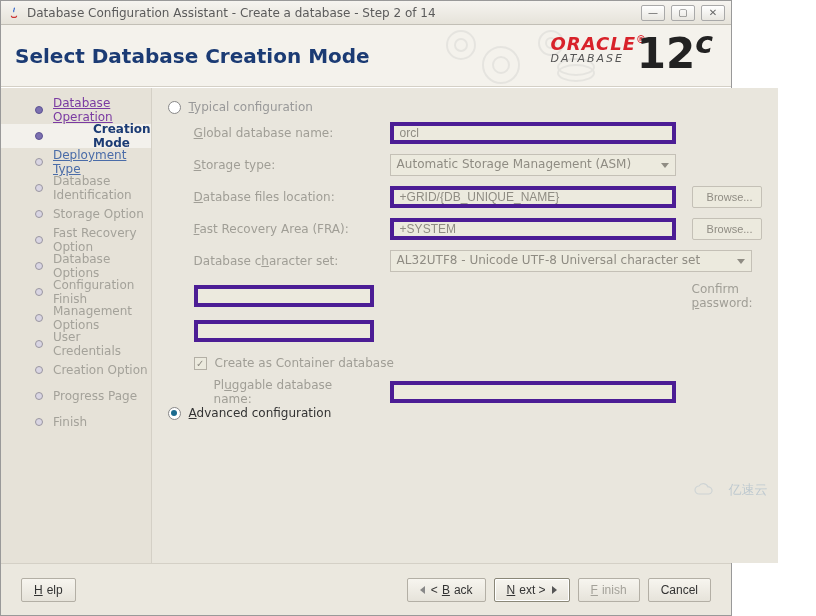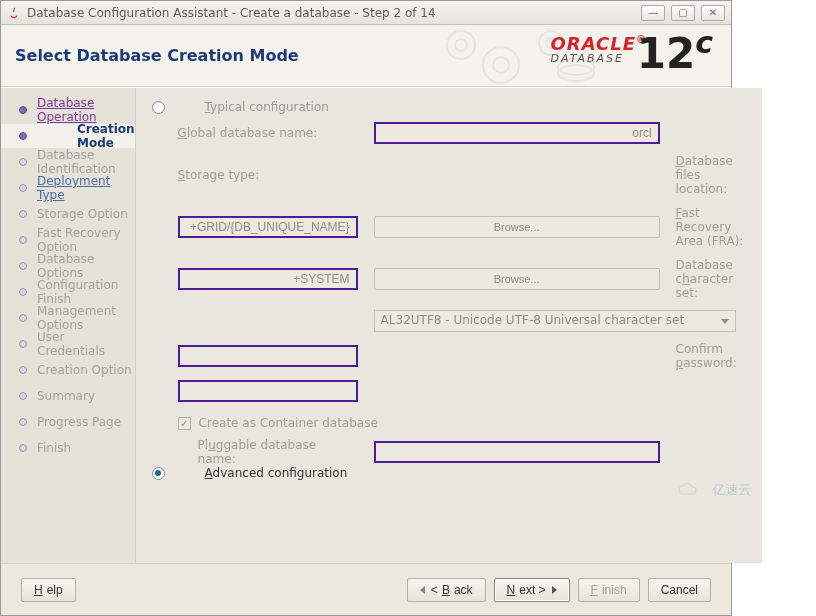--- a/index.html
+++ b/index.html
@@ -5,52 +5,52 @@
   * { box-sizing: border-box; }
   body { margin: 0; font-family: "DejaVu Sans", "Lucida Sans", Arial, sans-serif; font-size: 12px; color: #333; background: #fff; }
   .window { width: 732px; height: 616px; border: 1px solid #999; display: flex; flex-direction: column; background: #0f172a; }
   .titlebar { height: 24px; background: linear-gradient(#f6f4f0,#e6e3da); border-bottom: 1px solid #c2bfb6; display: flex; align-items: center; padding: 0 6px; gap: 6px; }
   .java-icon { width: 14px; height: 14px; }
   .title-text { color: #5b5b5b; font-size: 12px; flex: 1; }
   .win-btns { display: flex; gap: 6px; }
   .wbtn { width: 24px; height: 16px; border: 1px solid #a9a9a9; background: linear-gradient(#fff,#e8e6e0); border-radius: 2px; display:flex; align-items:center; justify-content:center; color:#666; font-size:10px; cursor:default; }
 
   .header { height: 62px; background: #f4f2ec; border-bottom: 1px solid #d4d0c6; display:flex; align-items:center; padding: 0 14px; position:relative; }
-  .header h1 { margin:0; color:#1b3b74; font-size:16px; font-weight:bold; }
+  .header h1 { margin:0; color:#1b3b74; font-size:20px; font-weight:bold; }
   .header-graphic { position:absolute; left:430px; top:0; height:62px; width:170px; opacity:0.25; }
   .oracle-logo { position:absolute; right:84px; top:10px; text-align:left; line-height:1;font-style:italic; }
   .oracle-red { color:#d8222a; font-weight:bold; font-size:18px; letter-spacing:1px; }
   .oracle-db { color:#555; font-size:11px; letter-spacing:2px; }
   .oracle-12c { position:absolute; right:18px; top:0; font-size:42px; color:#222; font-weight:bold; }
   .oracle-12c .c { font-style:italic; font-size:30px; vertical-align: super; }
 
   .content { flex:1; display:flex; border-top:1px solid #fff; }
   .nav { width:196px; background:#e6e2d8; border-right:1px solid #d4d0c6; padding:10px 0 0 0; }
-  .nav-item { display:flex; align-items:center; height:24px; padding-left:18px; margin-bottom:2px; position:relative; }
+  .nav-item { display:flex; align-items:center; height:24px; padding-left:34px; margin-bottom:2px; position:relative; }
   .nav-bullet { width:8px; height:8px; border-radius:50%; border:1px solid #9a96a0; background:#d9d5e3; margin-right:10px; flex-shrink:0; }
   .nav-bullet.done { background:#7c70b0; border-color:#5d5293; }
   .nav-link { font-size:12px; text-decoration:none; }
   .nav-link.visited { color:#7a3aa2; text-decoration:underline; cursor:pointer; }
   .nav-link.active { color:#1b3b74; font-weight:bold; }
   .nav-link.upcoming { color:#4a6ca8; text-decoration:underline; cursor:pointer; }
   .nav-link.disabled { color:#a4a29a; cursor:default; }
   .nav-item.active-row { background:#f3f1ec;gap:40px; }
 
   .main { flex:1; padding:12px 16px 0 16px; position:relative; background:#e9e6dd; }
-  .radio-row { display:flex; align-items:center; margin-bottom:8px;gap:32px; }
+  .radio-row { display:flex; align-items:center; margin-bottom:8px; }
   .radio { width:13px; height:13px; border:1px solid #888; border-radius:50%; margin-right:8px; background:#fff; display:inline-flex; align-items:center; justify-content:center; }
   .radio.selected::after { content:""; width:6px; height:6px; border-radius:50%; background:#1b6b8f; display:block; }
   .radio-label { color:#333; }
   .radio-label .u { text-decoration:underline; }
   .radio-label.disabled { color:#999; }
 
   .form-grid { margin-left:26px; display:grid; grid-template-columns: 180px 286px 70px; row-gap:10px; column-gap:16px; align-items:center; }
   .flabel { color:#a09e96; }
   .flabel .u { text-decoration:underline; }
-  .finput { height:22px; border:2px solid #4c1d95; background:#eceade; color:#8f8c83; padding:4px 6px; font-size:12px; width:100%;text-align:right; }
+  .finput { height:22px; border:4px solid #4c1d95; background:#eceade; color:#8f8c83; padding:4px 6px; font-size:12px; width:100%; }
   .fselect { height:22px; border:1px solid #c4c0b6; background:#eceade; color:#8f8c83; font-size:12px; width:100%; padding:2px 18px 2px 6px; position:relative; }
   .fselect::after { content:""; position:absolute; right:6px; top:8px; border-left:4px solid transparent; border-right:4px solid transparent; border-top:5px solid #8f8c83; }
   .fbtn { height:22px; border:1px solid #c4c0b6; background:#eceade; color:#8f8c83; border-radius:2px; font-size:11px; padding:0 14px; text-align:center; }
   .wide { grid-column: 2 / span 2; width:362px; }
 
   .cont-row { margin:14px 0 8px 26px; display:flex; align-items:center; gap:8px; color:#a09e96; }
   .chk { width:13px; height:13px; border:1px solid #b3afa5; background:#eceade; display:inline-flex; align-items:center; justify-content:center; color:#8f8c83; font-size:10px; }
 
   .adv-row { display:flex; align-items:center; }
 
@@ -110,28 +110,28 @@
         <div class="nav-item">
           <span class="nav-bullet done"></span>
           <span class="nav-link visited">Database Operation</span>
         </div>
         <div class="nav-item active-row">
           <span class="nav-bullet done"></span>
           <span class="nav-link active">Creation Mode</span>
         </div>
         <div class="nav-item">
           <span class="nav-bullet"></span>
+          <span class="nav-link upcoming">Deployment Type</span>
+        </div>
+        <div class="nav-item">
+          <span class="nav-bullet"></span>
           <span class="nav-link disabled">Database Identification</span>
         </div>
         <div class="nav-item">
           <span class="nav-bullet"></span>
-          <span class="nav-link upcoming">Deployment Type</span>
-        </div>
-        <div class="nav-item">
-          <span class="nav-bullet"></span>
           <span class="nav-link disabled">Storage Option</span>
         </div>
         <div class="nav-item">
           <span class="nav-bullet"></span>
           <span class="nav-link disabled">Fast Recovery Option</span>
         </div>
         <div class="nav-item">
           <span class="nav-bullet"></span>
           <span class="nav-link disabled">Database Options</span>
         </div>
@@ -143,24 +143,20 @@
           <span class="nav-bullet"></span>
           <span class="nav-link disabled">Management Options</span>
         </div>
         <div class="nav-item">
           <span class="nav-bullet"></span>
           <span class="nav-link disabled">User Credentials</span>
         </div>
         <div class="nav-item">
           <span class="nav-bullet"></span>
           <span class="nav-link disabled">Creation Option</span>
-        </div>
-        <div class="nav-item">
-          <span class="nav-bullet"></span>
-          <span class="nav-link disabled">Summary</span>
         </div>
         <div class="nav-item">
           <span class="nav-bullet"></span>
           <span class="nav-link disabled">Progress Page</span>
         </div>
         <div class="nav-item">
           <span class="nav-bullet"></span>
           <span class="nav-link disabled">Finish</span>
         </div>
       </div>
@@ -171,20 +167,21 @@
         <span class="radio"></span>
         <span class="radio-label disabled"><span class="u">T</span>ypical configuration</span>
       </div>
 
       <div class="form-grid">
         <div class="flabel"><span class="u">G</span>lobal database name:</div>
         <input class="finput" disabled="" value="orcl" style="">
         <div></div>
 
         <div class="flabel"><span class="u">S</span>torage type:</div>
+        <div class="fselect">Automatic Storage Management (ASM)</div>
         <div></div>
 
         <div class="flabel"><span class="u">D</span>atabase files location:</div>
         <input class="finput" disabled="" value="+GRID/{DB_UNIQUE_NAME}" style="">
         <button class="fbtn" disabled="">Browse...</button>
 
         <div class="flabel"><span class="u">F</span>ast Recovery Area (FRA):</div>
         <input class="finput" disabled="" value="+SYSTEM" style="">
         <button class="fbtn" disabled="">Browse...</button>
 

